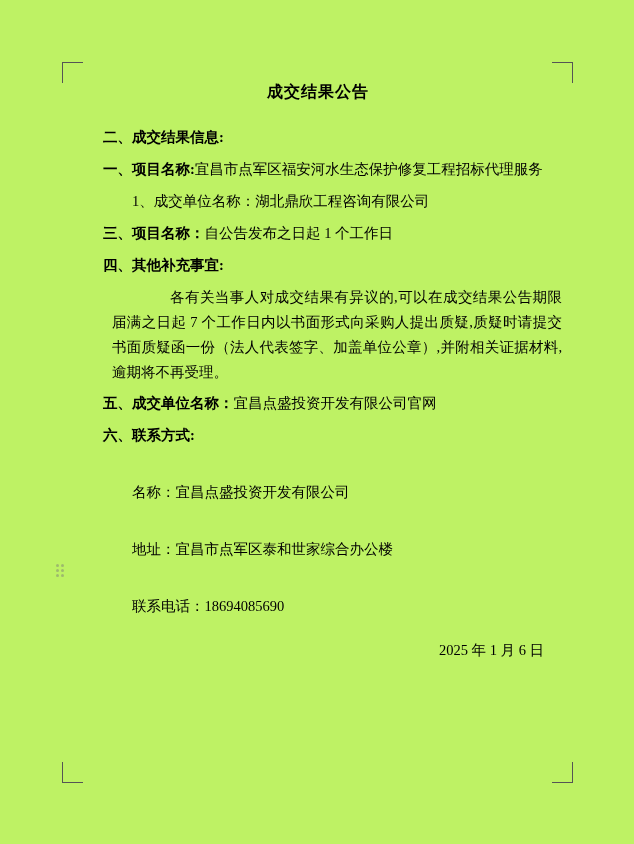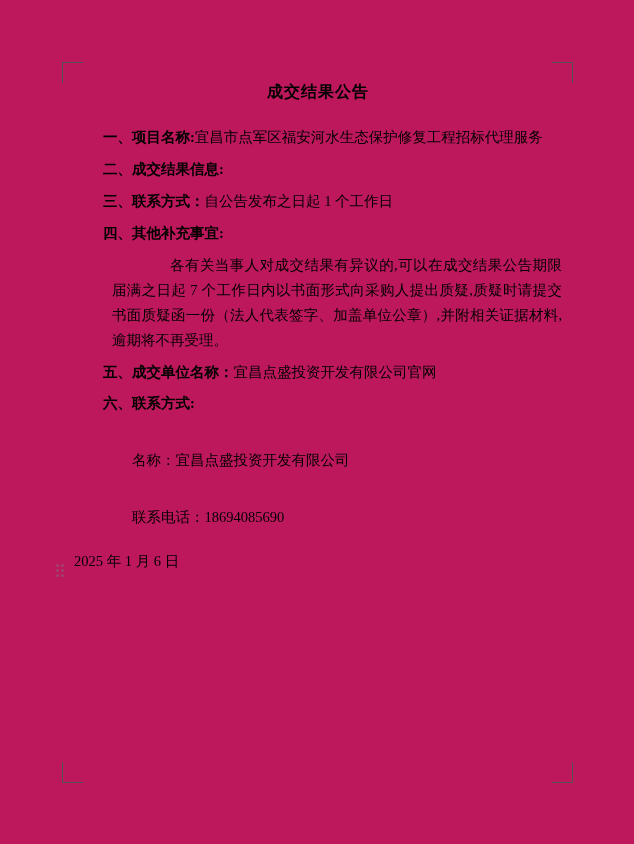--- a/index.html
+++ b/index.html
@@ -14,21 +14,21 @@
     color: #000000;
     position: relative;
     overflow: hidden;
   }
   .page {
     position: absolute;
     left: 0;
     top: 0;
     width: 634px;
     height: 844px;
-    background: #be185d;
+    background: #bef264;
   }
   
   .crop {
     position: absolute;
     width: 20px;
     height: 20px;
   }
   .crop.tl { left: 62px; top: 62px; border-left: 1px solid #555; border-top: 1px solid #555; }
   .crop.tr { left: 552px; top: 62px; border-right: 1px solid #555; border-top: 1px solid #555; }
   .crop.bl { left: 62px; top: 762px; border-left: 1px solid #555; border-bottom: 1px solid #555; }
@@ -66,20 +66,21 @@
   }
   .body-para {
     text-indent: 4em;
     margin-left: 38px;
   }
   .contact-line {
     text-indent: 4em;
     margin-top: 32px;
   }
   .date-line {
+    text-align: right;
     margin-top: 22px;
     margin-right: 18px;
     font-size: 14.5px;
   }
   .drag-handle {
     position: absolute;
     left: 56px;
     top: 564px;
     width: 10px;
     height: 14px;
@@ -113,31 +114,33 @@
       <i></i>
       <i></i>
       <i></i>
       <i></i>
   </div>
 
   <div class="content">
 
     <div class="doc-title">成交结果公告</div>
 
-    <p class="lvl1"><span>一、项目名称:</span><span class="normal">宜昌市点军区福安河水生态保护修复工程招标代理服务</span></p>
-
     <p class="lvl1">二、成交结果信息:</p>
 
-    <p class="lvl1"><span>三、联系方式：</span><span class="normal">自公告发布之日起 1 个工作日</span></p>
+    <p class="lvl1"><span>一、项目名称:</span><span class="normal">宜昌市点军区福安河水生态保护修复工程招标代理服务</span></p>
+    <p class="lvl2">1、成交单位名称：湖北鼎欣工程咨询有限公司</p>
+
+    <p class="lvl1"><span>三、项目名称：</span><span class="normal">自公告发布之日起 1 个工作日</span></p>
 
     <p class="lvl1">四、其他补充事宜:</p>
     <p class="body-para">各有关当事人对成交结果有异议的,可以在成交结果公告期限届满之日起 7 个工作日内以书面形式向采购人提出质疑,质疑时请提交书面质疑函一份（法人代表签字、加盖单位公章）,并附相关证据材料,逾期将不再受理。</p>
 
     <p class="lvl1"><span>五、成交单位名称：</span><span class="normal">宜昌点盛投资开发有限公司官网</span></p>
 
     <p class="lvl1">六、联系方式:</p>
     <p class="contact-line">名称：宜昌点盛投资开发有限公司</p>
+    <p class="contact-line">地址：宜昌市点军区泰和世家综合办公楼</p>
     <p class="contact-line">联系电话：18694085690</p>
 
     <div class="date-line">2025 年 1 月 6 日</div>
 
   </div>
 </div>
 
 </body></html>

